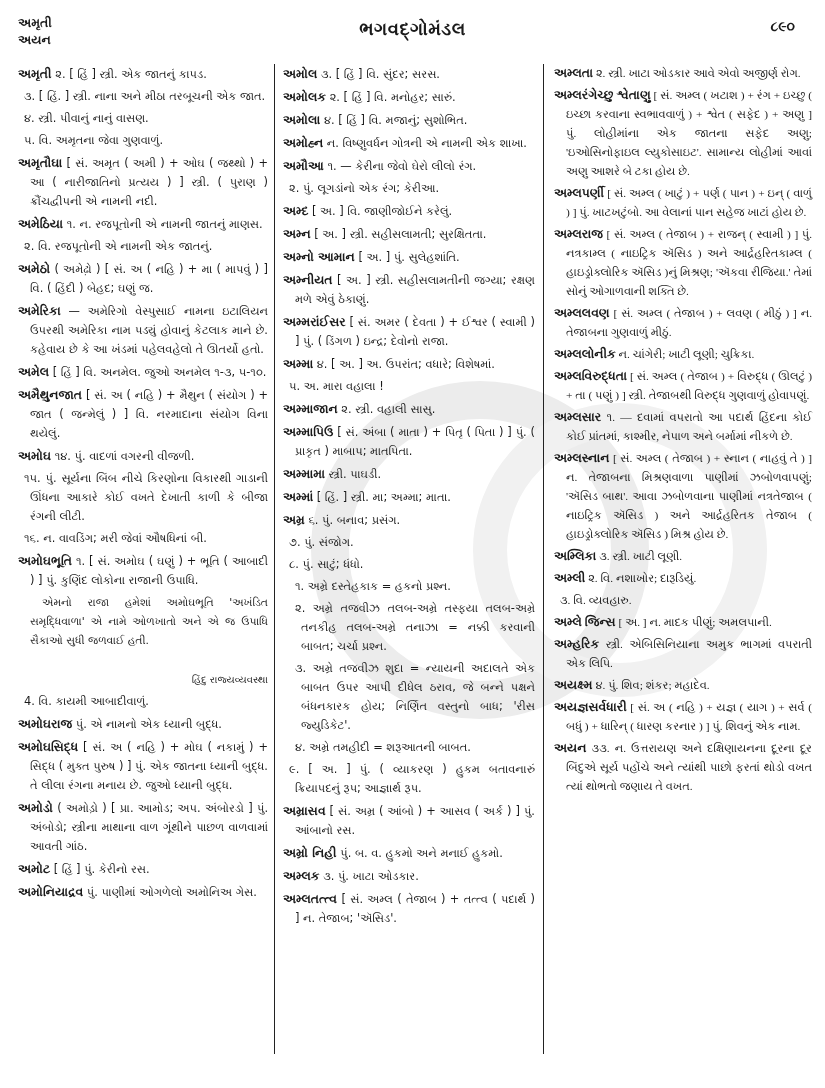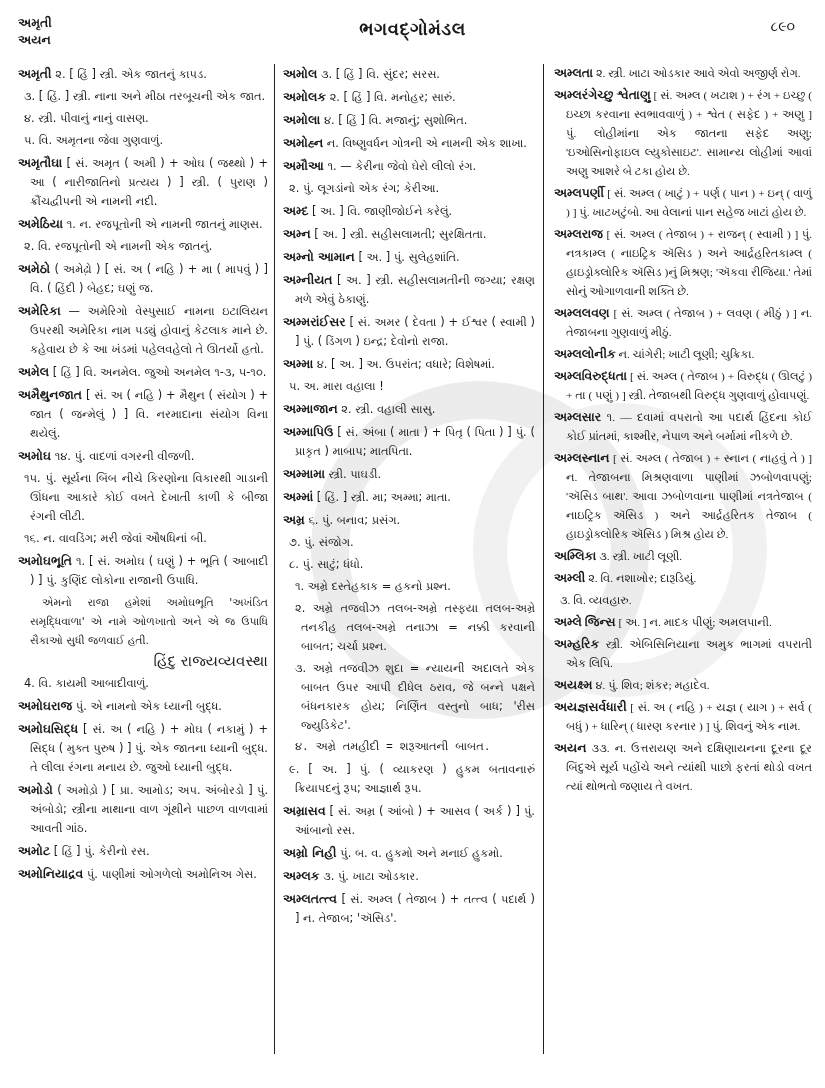--- a/index.html
+++ b/index.html
@@ -7,35 +7,35 @@
     width:825px; height:1088px; background:#ffffff; overflow:hidden;
     font-family:"DejaVu Sans", sans-serif; color:#1a1a1a; position:relative;
   }
   .watermark {
     position:absolute; left:300px; top:300px; width:480px; height:480px;
     pointer-events:none;
   }
   .header { position:absolute; top:0; left:0; width:825px; height:58px; }
   .guide { position:absolute; left:18px; top:14px; font-size:12.5px; font-weight:bold; line-height:17px; }
   .runhead { position:absolute; left:0; right:0; top:18px; text-align:center; font-size:18px; font-weight:bold; letter-spacing:0.5px; }
-  .pageno { position:absolute; right:30px; top:18px; font-size:14px; font-weight:normal; }
+  .pageno { position:absolute; right:30px; top:18px; font-size:14px; font-weight:bold; }
   .col {
     position:absolute; top:64px; font-size:11.4px; line-height:19px;
     text-align:justify;
   }
   .col1 { left:18px; width:250px; }
   .col2 { left:283px; width:252px; }
   .col3 { left:554px; width:258px;font-family:Liberation Serif, serif; }
   .rule { position:absolute; width:1px; background:#222; }
   .r1 { left:274px; top:64px; height:990px; }
   .r2 { left:543px; top:64px; height:990px; }
   .entry { margin:0 0 3px 0; padding-left:12px; text-indent:-12px; }
   .sub { margin:0 0 3px 0; padding-left:12px; text-indent:-6px; }
-  .quote { margin:0 0 2px 0; padding-left:12px; text-indent:12px; font-size:10.8px; }
-  .cite { margin:0 0 3px 0; text-align:right; font-size:15px; }
+  .quote { margin:0 0 20px 0; padding-left:12px; text-indent:12px; font-size:10.8px; }
+  .cite { margin:0 0 3px 0; text-align:right; font-size:10px; }
   .hw { font-weight:bold; font-size:12.4px; }
 </style>
 </head>
 <body>
 
 <svg class="watermark" viewBox="0 0 480 480">
   <circle cx="180" cy="250" r="150" fill="none" stroke="#ececec" stroke-width="38"></circle>
   <circle cx="320" cy="250" r="130" fill="none" stroke="#f1f1f1" stroke-width="34"></circle>
 </svg>
 
@@ -93,21 +93,21 @@
     <div class="entry"><span class="hw">અમ્માજાન</span><span> ૨. સ્ત્રી. વહાલી સાસુ.</span></div>
     <div class="entry"><span class="hw">અમ્માપિઉ</span><span> [ સં. અંબા ( માતા ) + પિતૃ ( પિતા ) ] પું. ( પ્રાકૃત ) માબાપ; માતપિતા.</span></div>
     <div class="entry"><span class="hw">અમ્મામા</span><span> સ્ત્રી. પાઘડી.</span></div>
     <div class="entry"><span class="hw">અમ્માં</span><span> [ હિં. ] સ્ત્રી. મા; અમ્મા; માતા.</span></div>
     <div class="entry"><span class="hw">અમ્ર</span><span> ૬. પું. બનાવ; પ્રસંગ.</span></div>
     <div class="sub"><span>૭. પું. સંજોગ.</span></div>
     <div class="sub"><span>૮. પું. સાટું; ધંધો.</span></div>
     <div class="sub" style="padding-left: 18px;"><span>૧. અમ્રે દસ્તેહકાક = હકનો પ્રશ્ન.</span></div>
     <div class="sub" style="padding-left: 18px;"><span>૨. અમ્રે તજવીઝ તલબ-અમ્રે તસ્ફયા તલબ-અમ્રે તનકીહ તલબ-અમ્રે તનાઝા = નક્કી કરવાની બાબત; ચર્ચા પ્રશ્ન.</span></div>
     <div class="sub" style="padding-left: 18px;"><span>૩. અમ્રે તજવીઝ શુદા = ન્યાયની અદાલતે એક બાબત ઉપર આપી દીધેલ ઠરાવ, જે બન્ને પક્ષને બંધનકારક હોય; નિર્ણિત વસ્તુનો બાધ; 'રીસ જ્યુડિકેટ'.</span></div>
-    <div class="sub" style="padding-left: 18px; font-family: Liberation Mono, monospace;"><span>૪. અમ્રે તમહીદી = શરૂઆતની બાબત.</span></div>
+    <div class="sub" style="padding-left: 18px;"><span>૪. અમ્રે તમહીદી = શરૂઆતની બાબત.</span></div>
     <div class="sub"><span>૯. [ અ. ] પું. ( વ્યાકરણ ) હુકમ બતાવનારું ક્રિયાપદનું રૂપ; આજ્ઞાર્થ રૂપ.</span></div>
     <div class="entry"><span class="hw">અમ્રાસવ</span><span> [ સં. અમ્ર ( આંબો ) + આસવ ( અર્ક ) ] પું. આંબાનો રસ.</span></div>
     <div class="entry"><span class="hw">અમ્રો નિહી</span><span> પું. બ. વ. હુકમો અને મનાઈ હુકમો.</span></div>
     <div class="entry"><span class="hw">અમ્લક</span><span> ૩. પું. ખાટા ઓડકાર.</span></div>
     <div class="entry"><span class="hw">અમ્લતત્ત્વ</span><span> [ સં. અમ્લ ( તેજાબ ) + તત્ત્વ ( પદાર્થ ) ] ન. તેજાબ; 'ઍસિડ'.</span></div>
   </div>
 <div class="col col3">
     <div class="entry"><span class="hw">અમ્લતા</span><span> ૨. સ્ત્રી. ખાટા ઓડકાર આવે એવો અજીર્ણ રોગ.</span></div>
     <div class="entry"><span class="hw">અમ્લરંગેચ્છુ શ્વેતાણુ</span><span> [ સં. અમ્લ ( ખટાશ ) + રંગ + ઇચ્છુ ( ઇચ્છા કરવાના સ્વભાવવાળું ) + શ્વેત ( સફેદ ) + અણુ ] પું. લોહીમાંના એક જાતના સફેદ અણુ; 'ઇઓસિનોફાઇલ લ્યુકોસાઇટ'. સામાન્ય લોહીમાં આવાં અણુ આશરે બે ટકા હોય છે.</span></div>
     <div class="entry"><span class="hw">અમ્લપર્ણી</span><span> [ સં. અમ્લ ( ખાટું ) + પર્ણ ( પાન ) + ઇન્ ( વાળું ) ] પું. ખાટખટુંબો. આ વેલાનાં પાન સહેજ ખાટાં હોય છે.</span></div>

